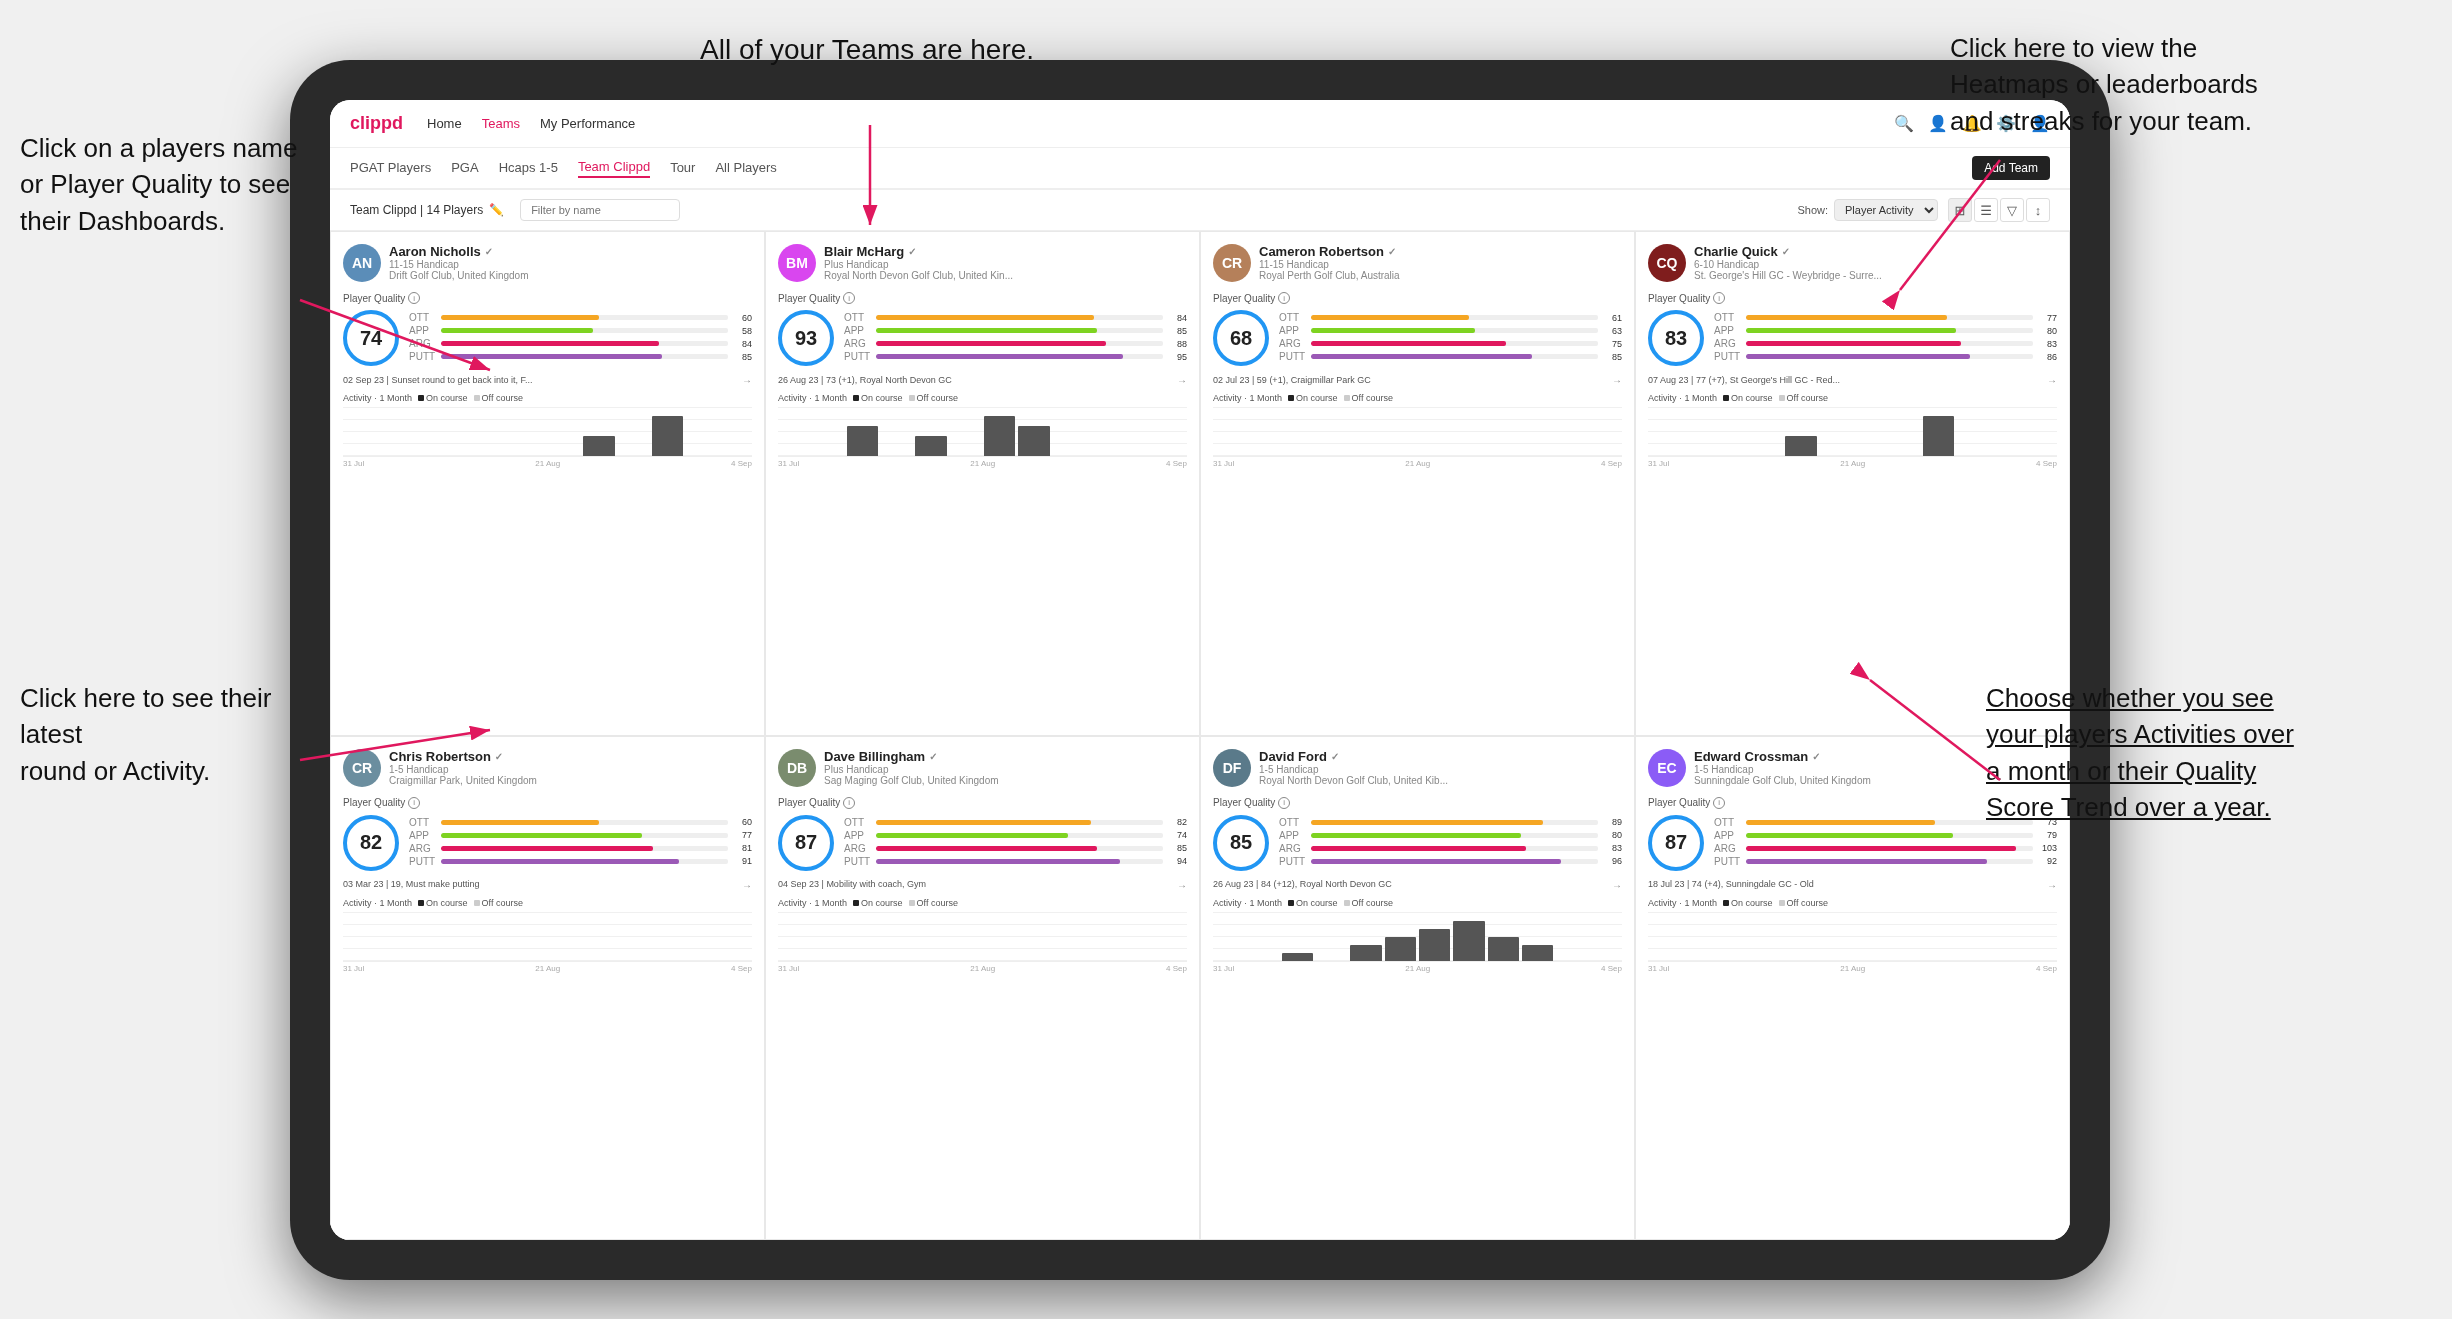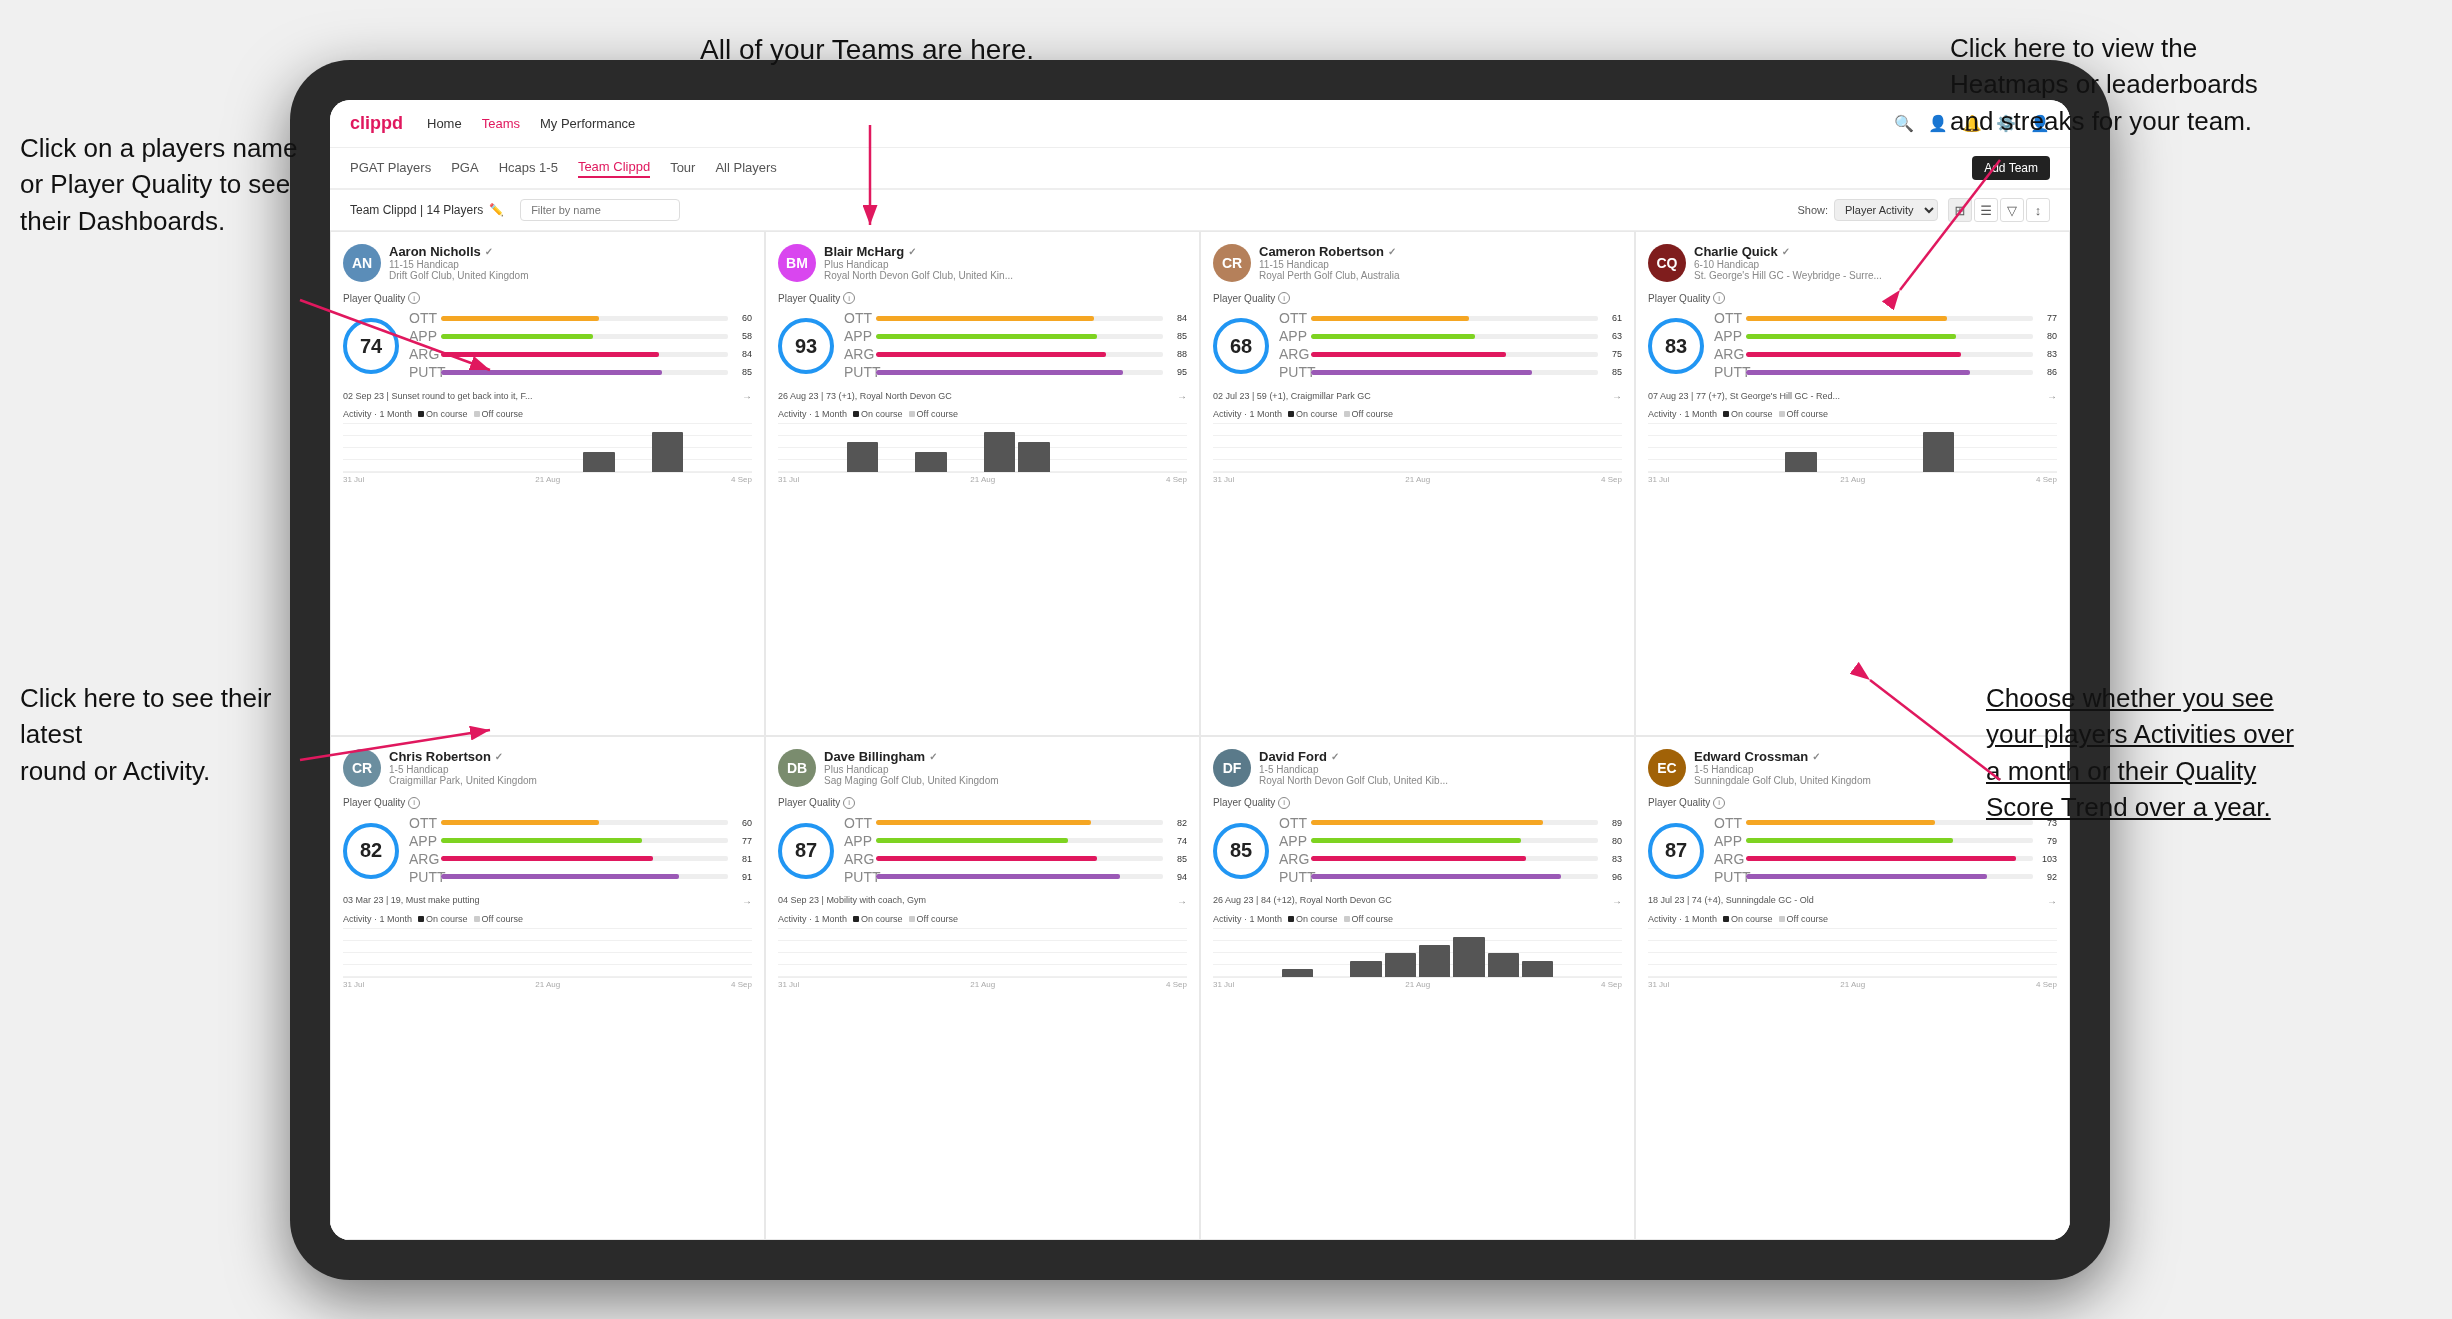--- a/index.html
+++ b/index.html
@@ -264,21 +264,21 @@
       color: #222;
       flex-shrink: 0;
     }
     .quality-stats { flex: 1; }
     .stat-row {
       display: flex;
       align-items: center;
       gap: 4px;
       margin-bottom: 2px;
     }
-    .stat-label { font-size: 14px; color: #888; width: 28px; }
+    .stat-label { font-size: 10px; color: #888; width: 28px; }
     .stat-bar-wrap {
       flex: 1;
       height: 5px;
       background: #eee;
       border-radius: 2px;
       overflow: hidden;
     }
     .stat-bar {
       height: 100%;
       border-radius: 2px;
@@ -1044,21 +1044,21 @@
             </div>
       </div>
       <div class="chart-dates">
         <span>31 Jul</span>
         <span>21 Aug</span>
         <span>4 Sep</span>
       </div>
     </div>
         <div class="player-card">
       <div class="player-header">
-        <div class="player-avatar" style="background:#a16207">EC</div>
+        <div class="player-avatar" style="background:#8b5cf6">EC</div>
         <div class="player-info">
           <div class="player-name">Edward Crossman <span class="verified-icon">✓</span></div>
           <div class="player-handicap">1-5 Handicap</div>
           <div class="player-club">Sunningdale Golf Club, United Kingdom</div>
         </div>
       </div>
       <div class="quality-label">
         Player Quality <span class="info-icon">i</span>
       </div>
       <div class="quality-section">

